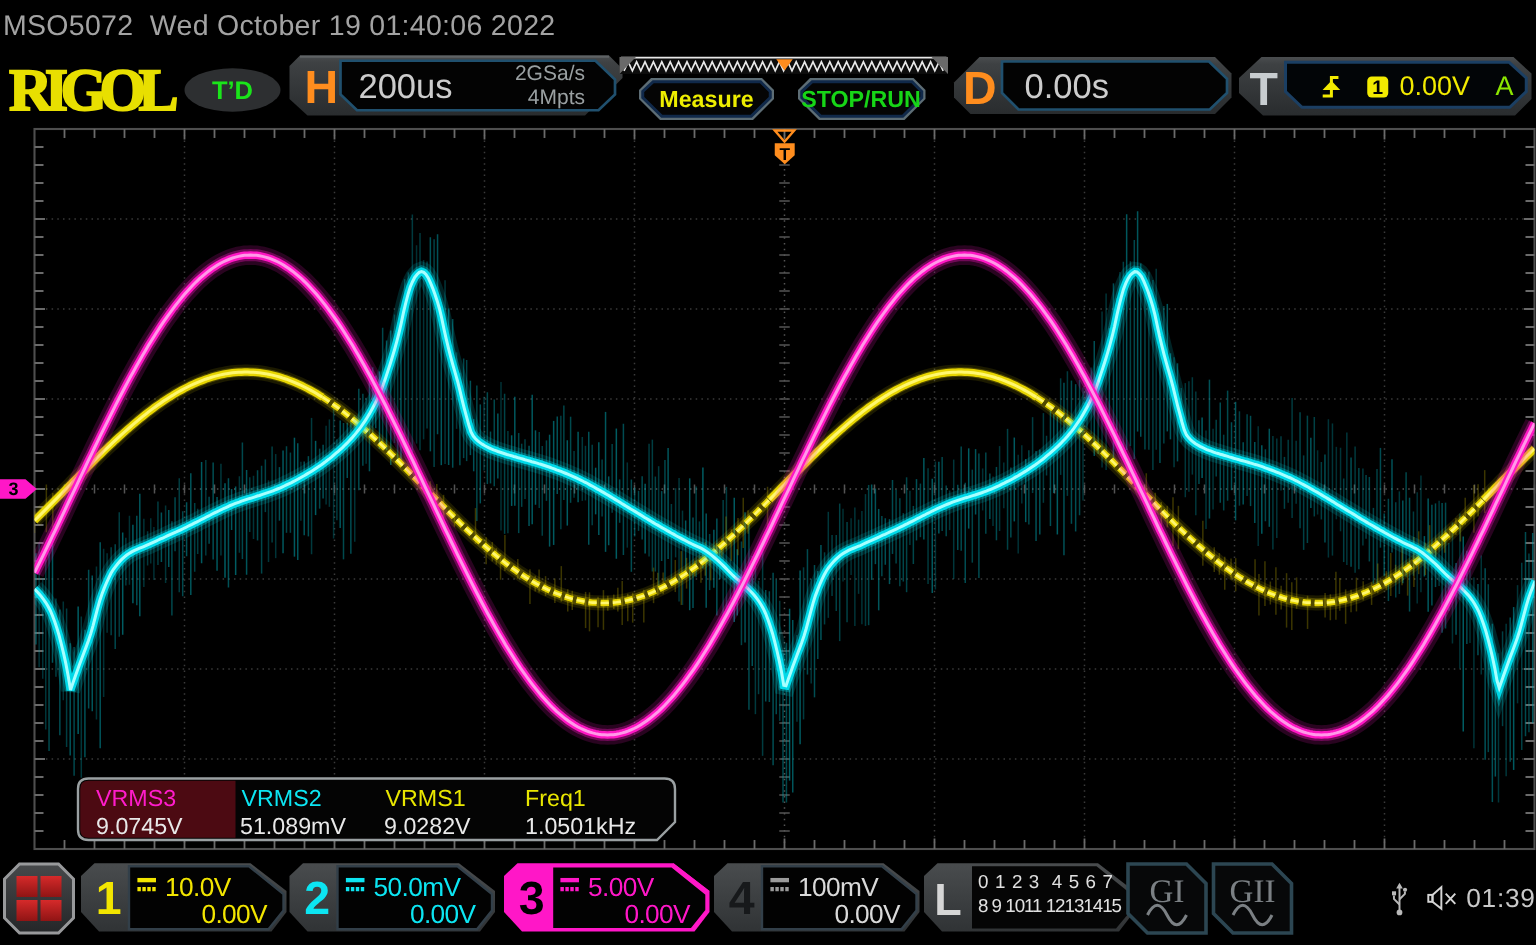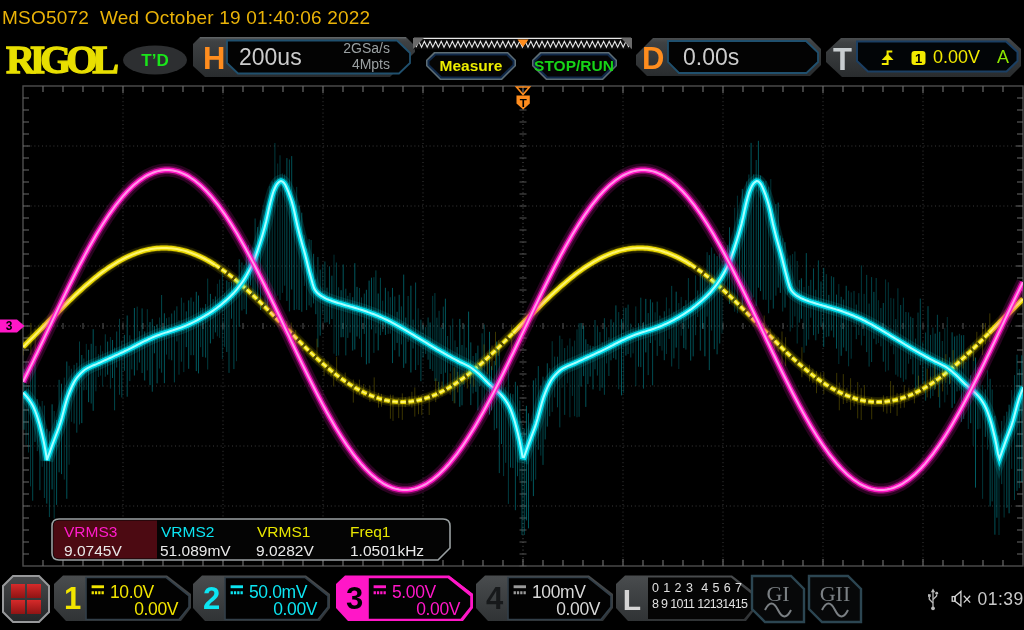--- a/index.html
+++ b/index.html
@@ -2,21 +2,21 @@
 <html><head><meta charset="utf-8"><style>
 *{margin:0;padding:0;box-sizing:border-box}
 html,body{width:1024px;height:630px;background:#000;overflow:hidden;font-family:"Liberation Sans",sans-serif}
 .abs{position:absolute}
 svg{position:absolute;left:0;top:0}
 svg text{font-family:"Liberation Sans",sans-serif}
 .gdot{stroke:#3a3a3a;stroke-width:1;stroke-dasharray:1 2.8;fill:none}
 .gdotc{stroke:#545454;stroke-width:1;stroke-dasharray:1 2.8;fill:none}
 .serif{font-family:"Liberation Serif",serif}
 </style></head><body>
-<div class="abs" style="left:2px;top:7px;font-size:19px;color:#eab308;letter-spacing:0.2px">MSO5072&nbsp; Wed October 19 01:40:06 2022</div>
+<div class="abs" style="left:2px;top:7px;font-size:19px;color:#a3a3a3;letter-spacing:0.2px">MSO5072&nbsp; Wed October 19 01:40:06 2022</div>
 
 <svg id="wave" width="1024" height="630" viewBox="0 0 1024 630">
 <defs>
       <clipPath id="gc">
         <rect x="23" y="86" width="1000" height="480"></rect>
       </clipPath>
     </defs>
 <g>
       <path d="M123,86V566" class="gdot"></path>
       <path d="M223,86V566" class="gdot"></path>

